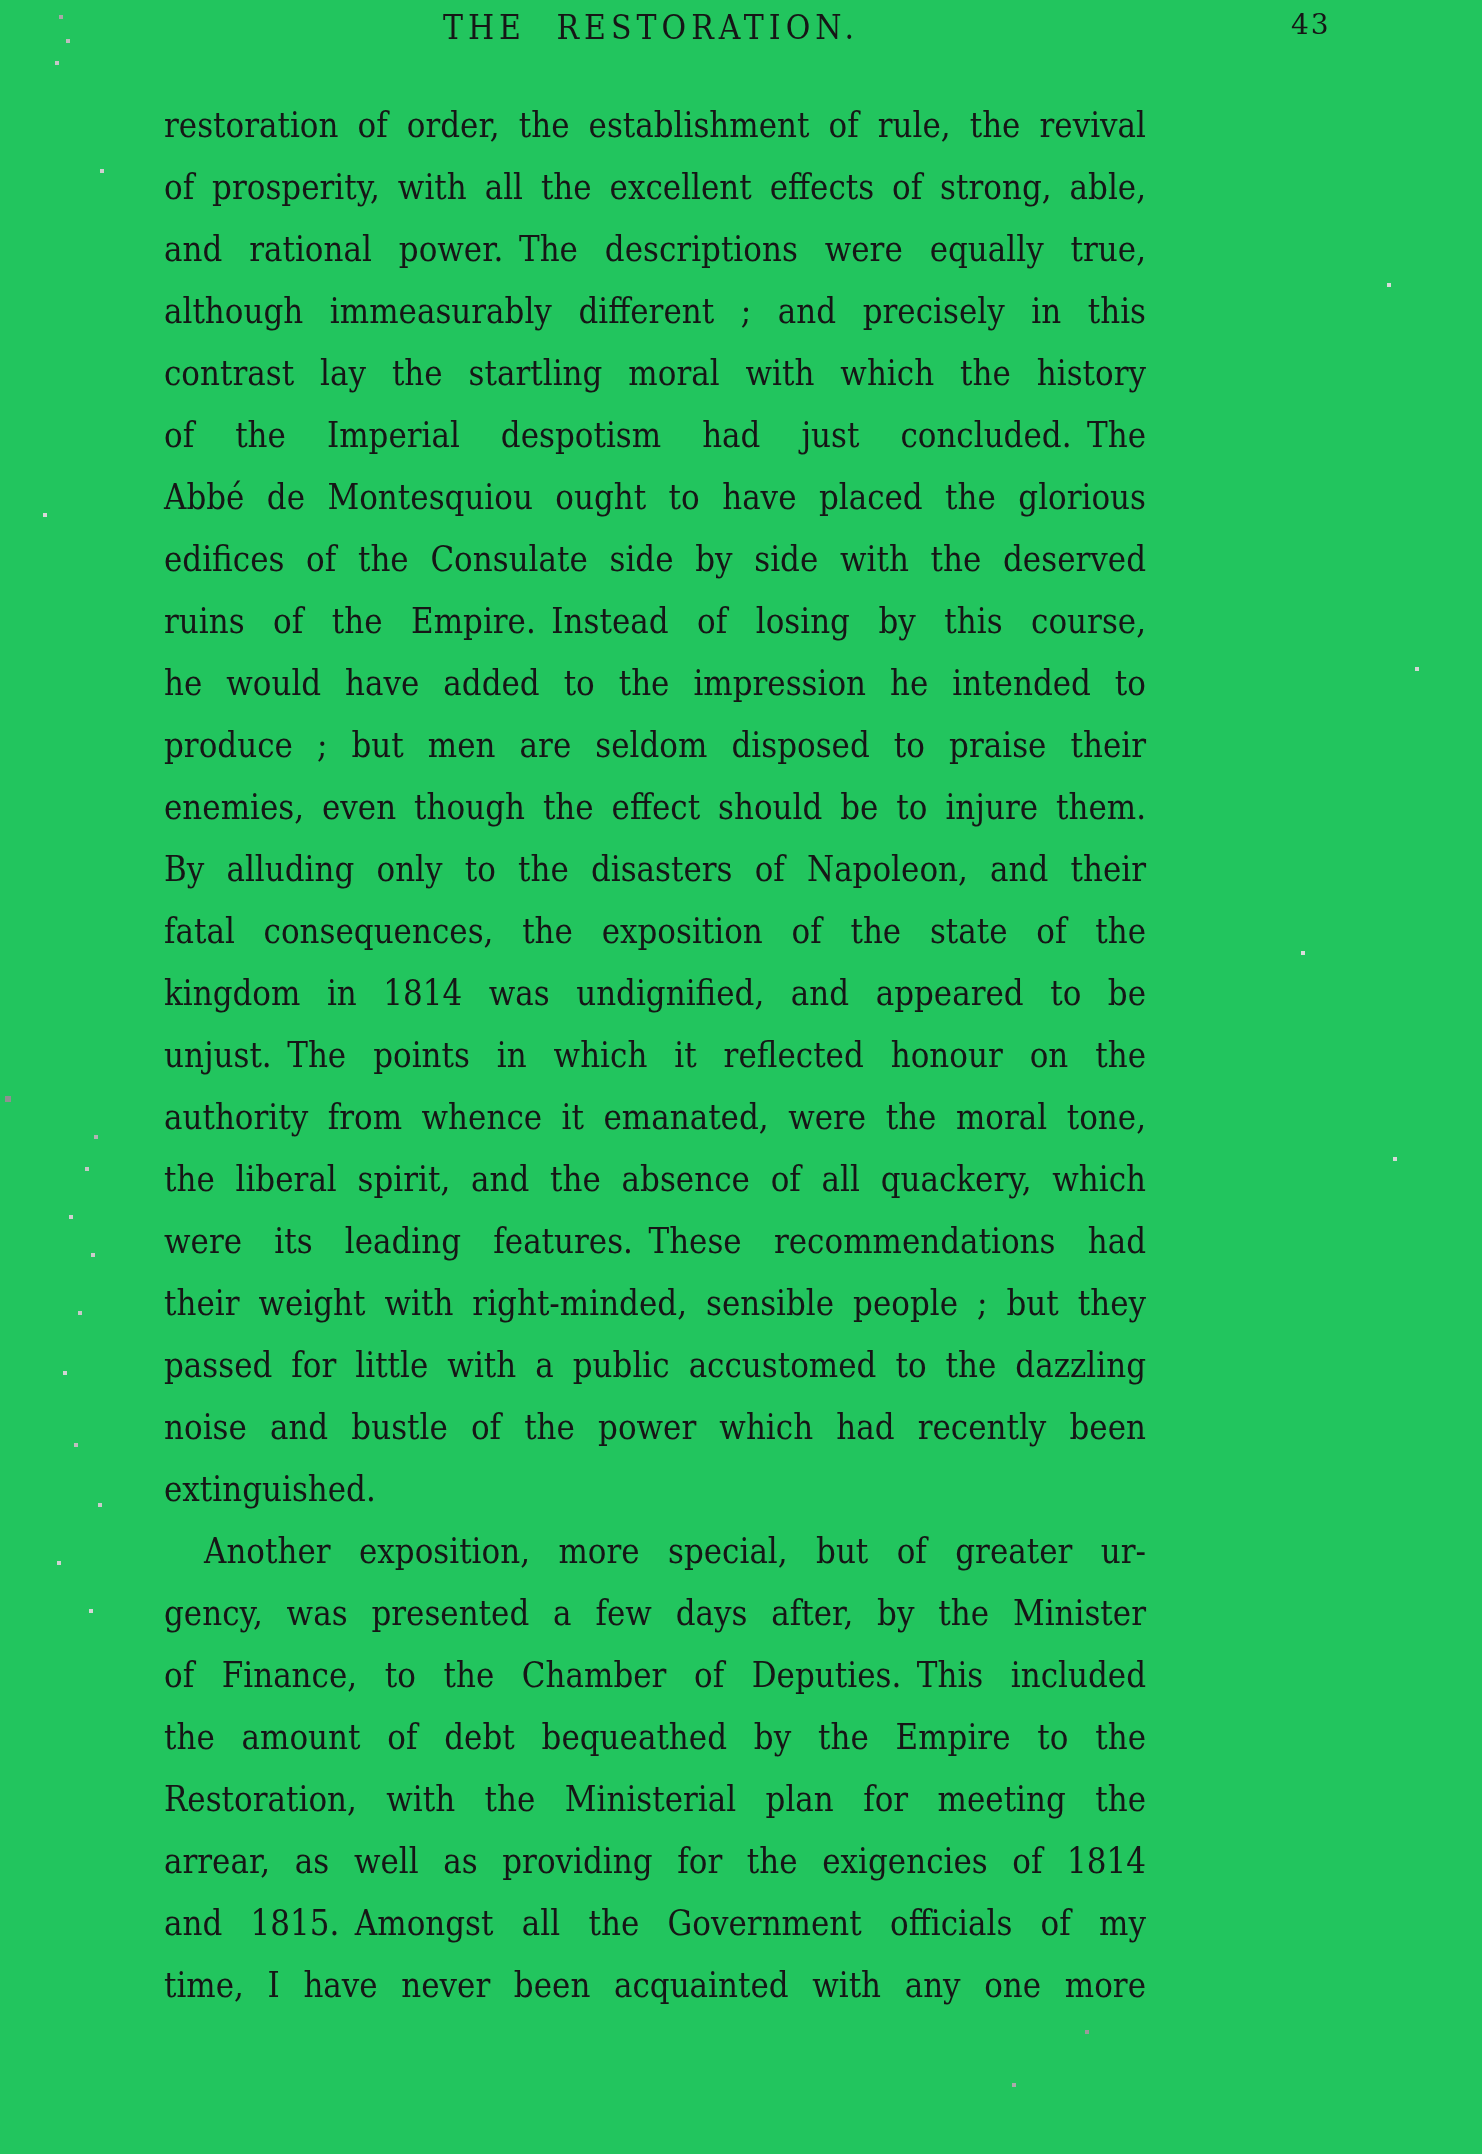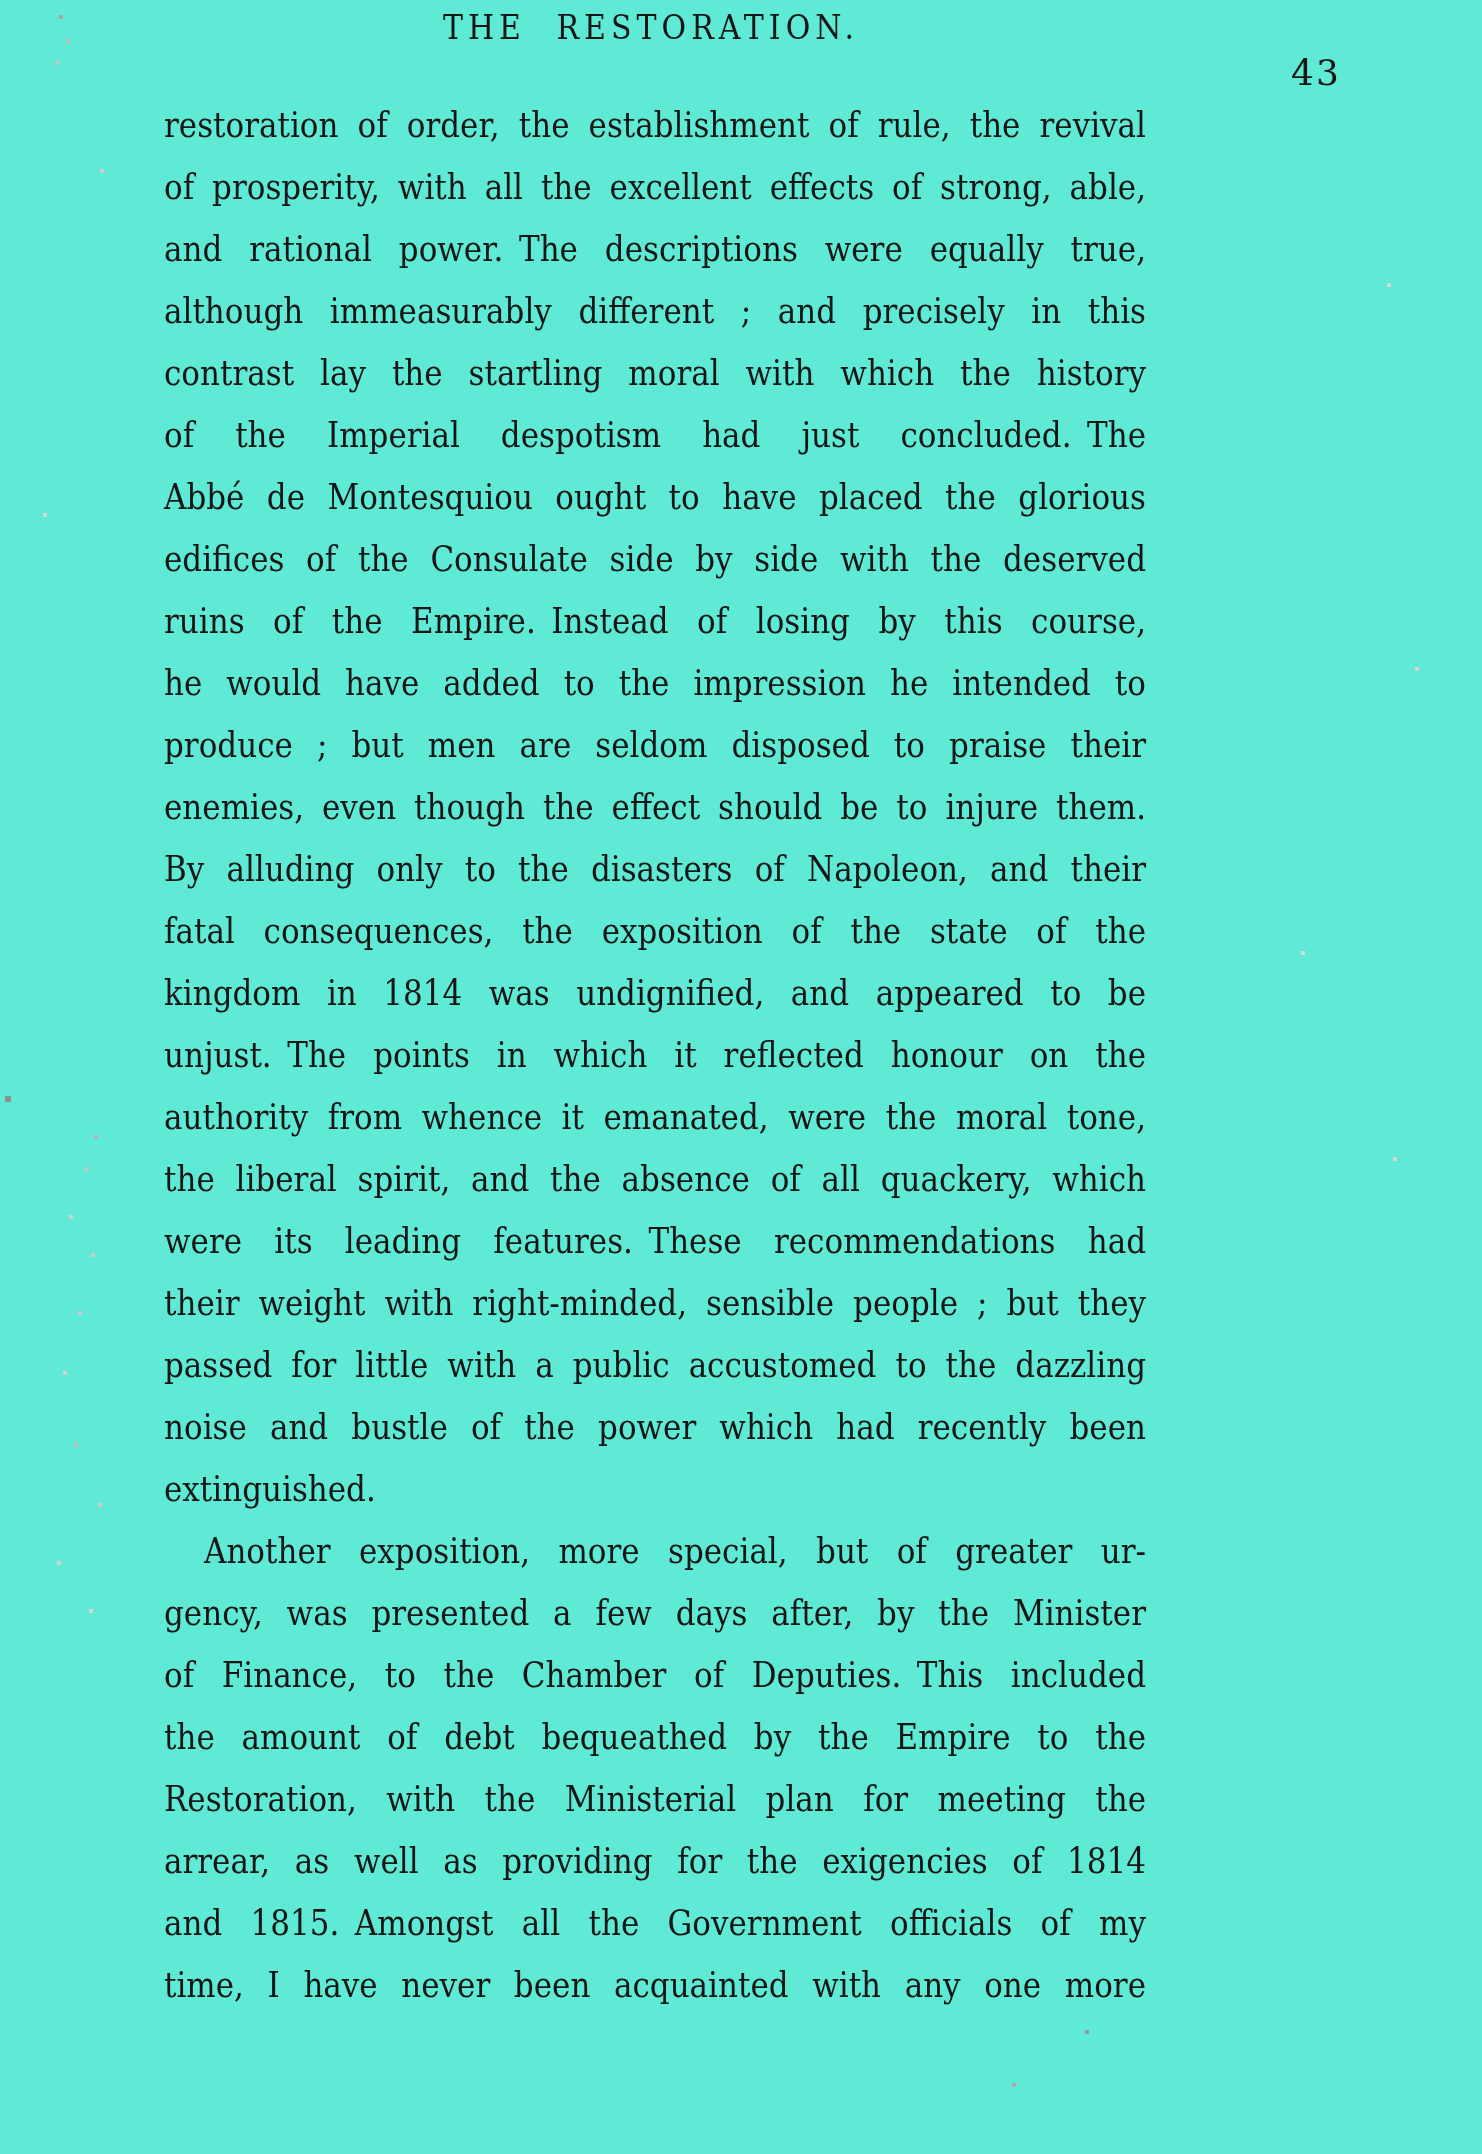--- a/index.html
+++ b/index.html
@@ -5,21 +5,21 @@
   html, body {
     margin: 0;
     padding: 0;
     background: #e8e8e8;
   }
   .page {
     position: relative;
     width: 1482px;
     height: 2154px;
     margin: 0 auto;
-    background: #5eead4;
+    background: #22c55e;
     color: #161616;
     font-family: "DejaVu Serif", serif;
     overflow: hidden;
   }
   .running-head {
     position: absolute;
     left: 160px;
     top: 10px;
     width: 982px;
     text-align: center;
@@ -29,23 +29,22 @@
     font-size: 30px;
     letter-spacing: 5px;
     word-spacing: 16px;
     transform: scaleY(1.12);
     white-space: nowrap;
   }
   .page-num {
     position: absolute;
     left: 1291px;
     top: 8px;
-    font-size: 36px;
+    font-size: 28px;
     letter-spacing: 2px;
-    margin-top: 44px;
   }
   .body-text {
     position: absolute;
     left: 164px;
     top: 94px;
     width: 982px;
   }
   .line {
     font-size: 31px;
     line-height: 62px;

